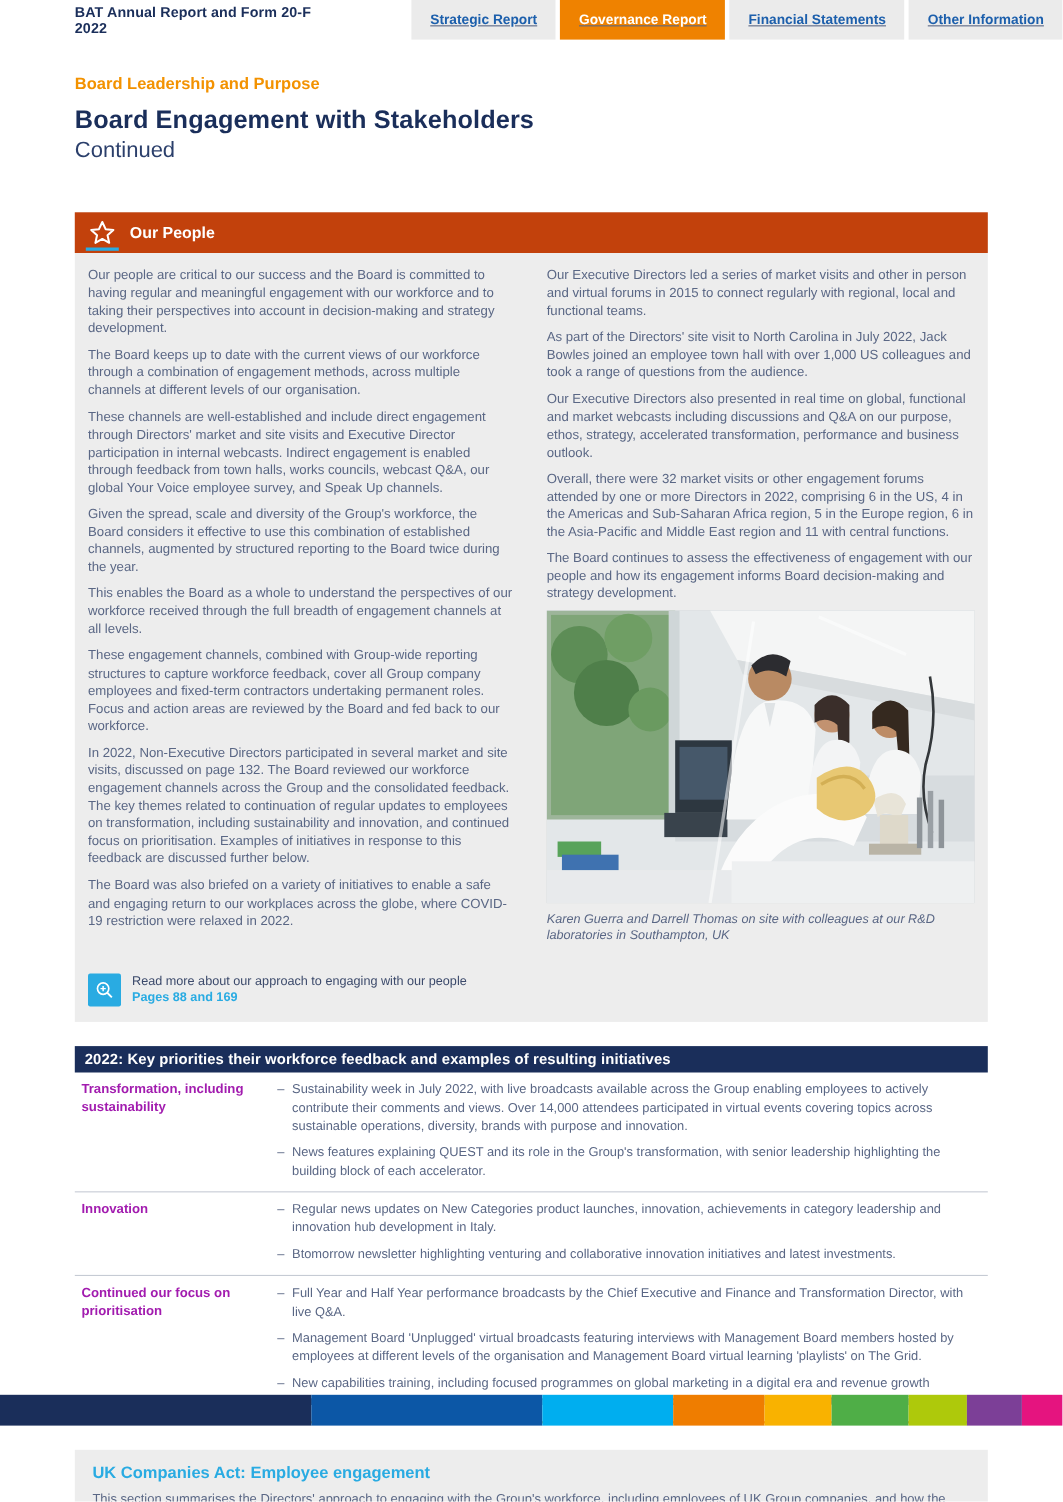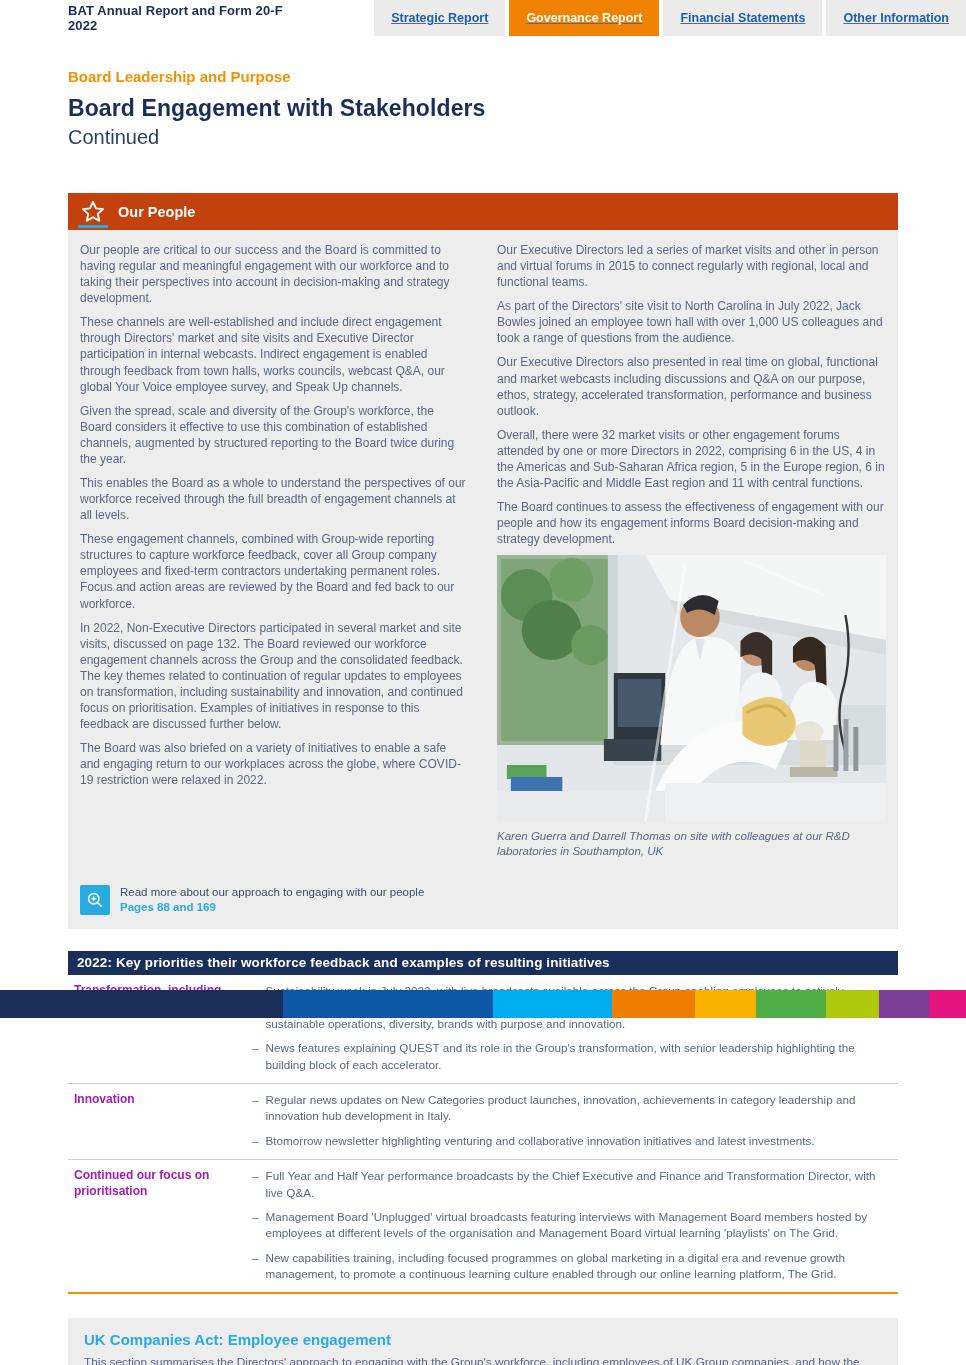--- a/index.html
+++ b/index.html
@@ -4,21 +4,21 @@
 <style>
   * { box-sizing: border-box; margin: 0; padding: 0; }
   html,body { width: 966px; height: 1365px; }
   body {
     font-family: "Liberation Sans", sans-serif;
     background: #ffffff;
     color: #5a6785;
     position: relative;
     overflow: hidden;
   }
-  .page { width: 966px; height: 1018px; position: relative; }
+  .page { width: 966px; height: 1296px; position: relative; }
 
   
   .top-header { display: flex; height: 36px; align-items: stretch; }
   .report-title {
     margin-left: 68px; align-self: center;
     font-size: 13px; font-weight: bold; color: #1a2e5a; letter-spacing: .1px;
   }
   .tabs { display: flex; gap: 4px; margin-left: 87px; text-decoration: underline; }
   .tab {
     background: #ebebeb; color: #1c5fac;
@@ -111,20 +111,21 @@
           <path d="M12 2.6 L14.8 8.6 L21.3 9.3 L16.4 13.7 L17.8 20.1 L12 16.8 L6.2 20.1 L7.6 13.7 L2.7 9.3 L9.2 8.6 Z" fill="none" stroke="#ffffff" stroke-width="1.7" stroke-linejoin="round"></path>
         </svg>
         <span class="underline"></span>
       </span>
       <span class="panel-banner-title">Our People</span>
     </div>
 
     <div class="panel-body">
       <div class="col">
         <p>Our people are critical to our success and the Board is committed to having regular and meaningful engagement with our workforce and to taking their perspectives into account in decision-making and strategy development.</p>
+        <p>The Board keeps up to date with the current views of our workforce through a combination of engagement methods, across multiple channels at different levels of our organisation.</p>
         <p>These channels are well-established and include direct engagement through Directors' market and site visits and Executive Director participation in internal webcasts. Indirect engagement is enabled through feedback from town halls, works councils, webcast Q&amp;A, our global Your Voice employee survey, and Speak Up channels.</p>
         <p>Given the spread, scale and diversity of the Group's workforce, the Board considers it effective to use this combination of established channels, augmented by structured reporting to the Board twice during the year.</p>
         <p>This enables the Board as a whole to understand the perspectives of our workforce received through the full breadth of engagement channels at all levels.</p>
         <p>These engagement channels, combined with Group-wide reporting structures to capture workforce feedback, cover all Group company employees and fixed-term contractors undertaking permanent roles. Focus and action areas are reviewed by the Board and fed back to our workforce.</p>
         <p>In 2022, Non-Executive Directors participated in several market and site visits, discussed on page 132. The Board reviewed our workforce engagement channels across the Group and the consolidated feedback. The key themes related to continuation of regular updates to employees on transformation, including sustainability and innovation, and continued focus on prioritisation. Examples of initiatives in response to this feedback are discussed further below.</p>
         <p>The Board was also briefed on a variety of initiatives to enable a safe and engaging return to our workplaces across the globe, where COVID-19 restriction were relaxed in 2022.</p>
       </div>
 
       <div class="col">
         <p>Our Executive Directors led a series of market visits and other in person and virtual forums in 2015 to connect regularly with regional, local and functional teams.</p>

